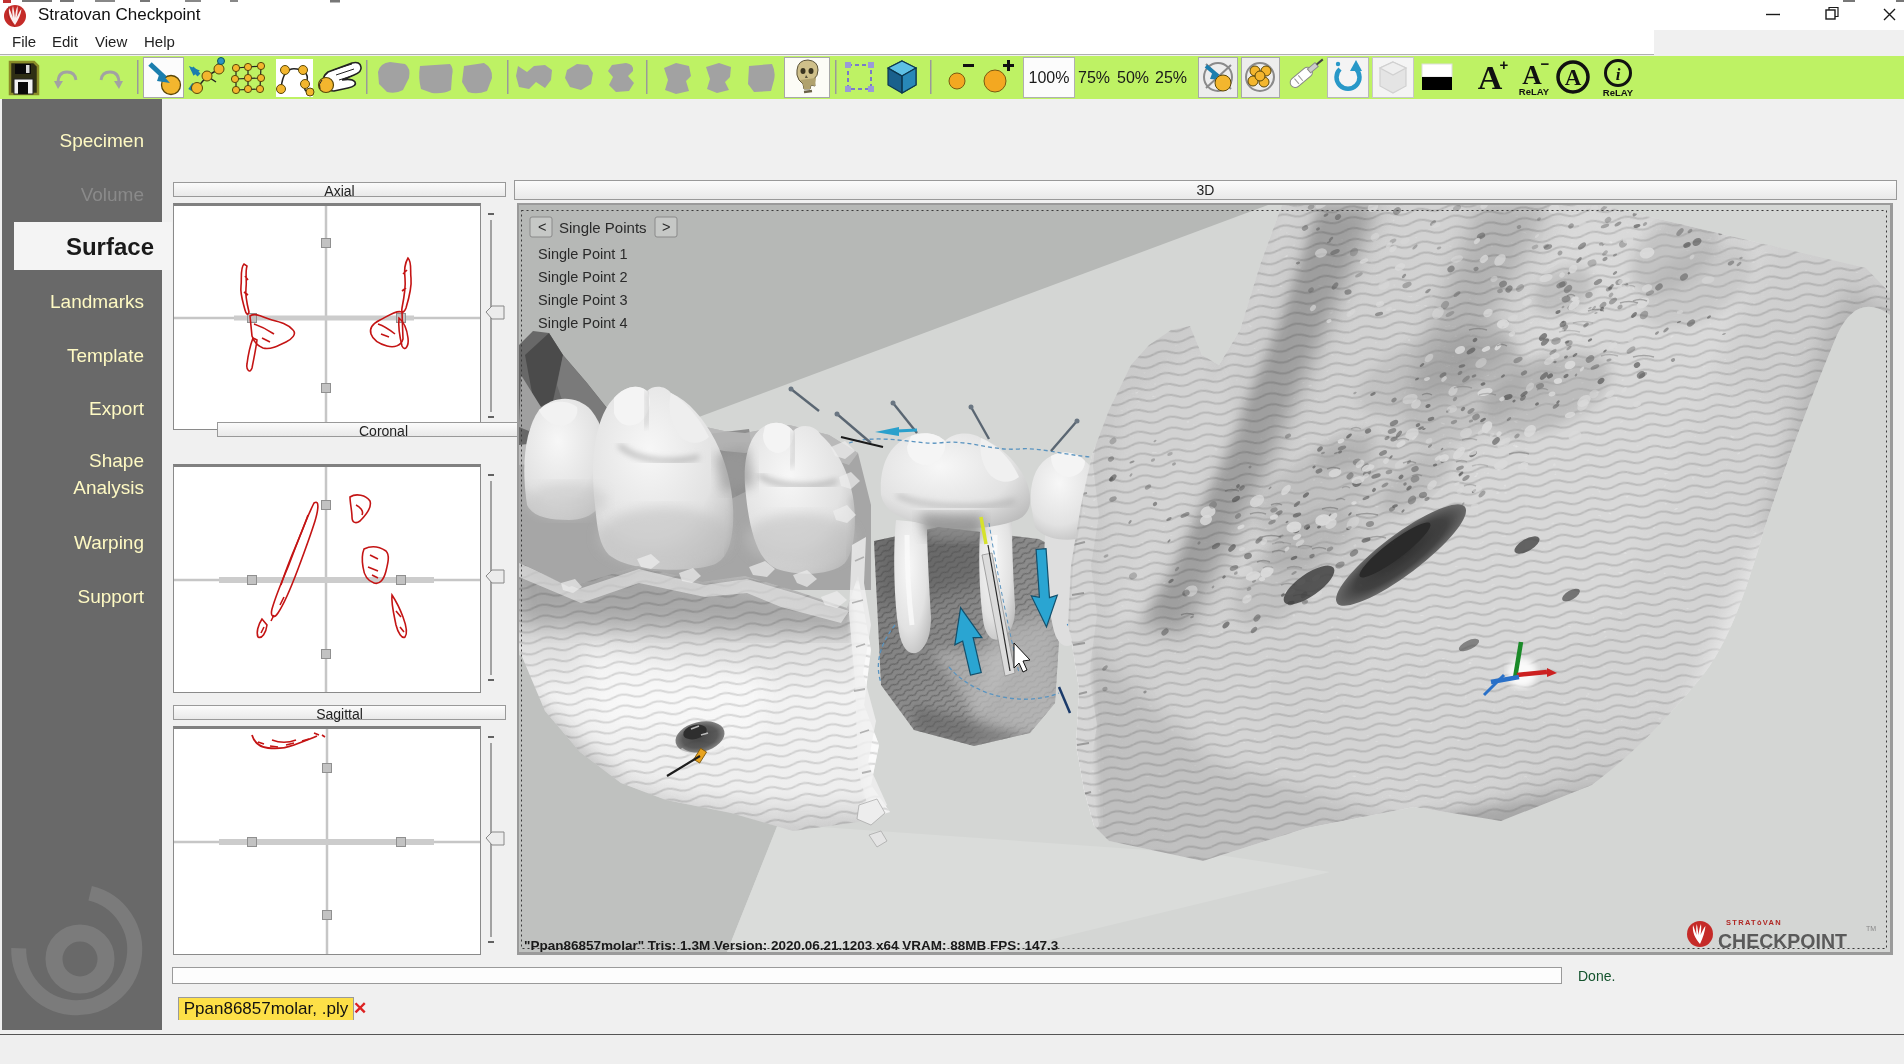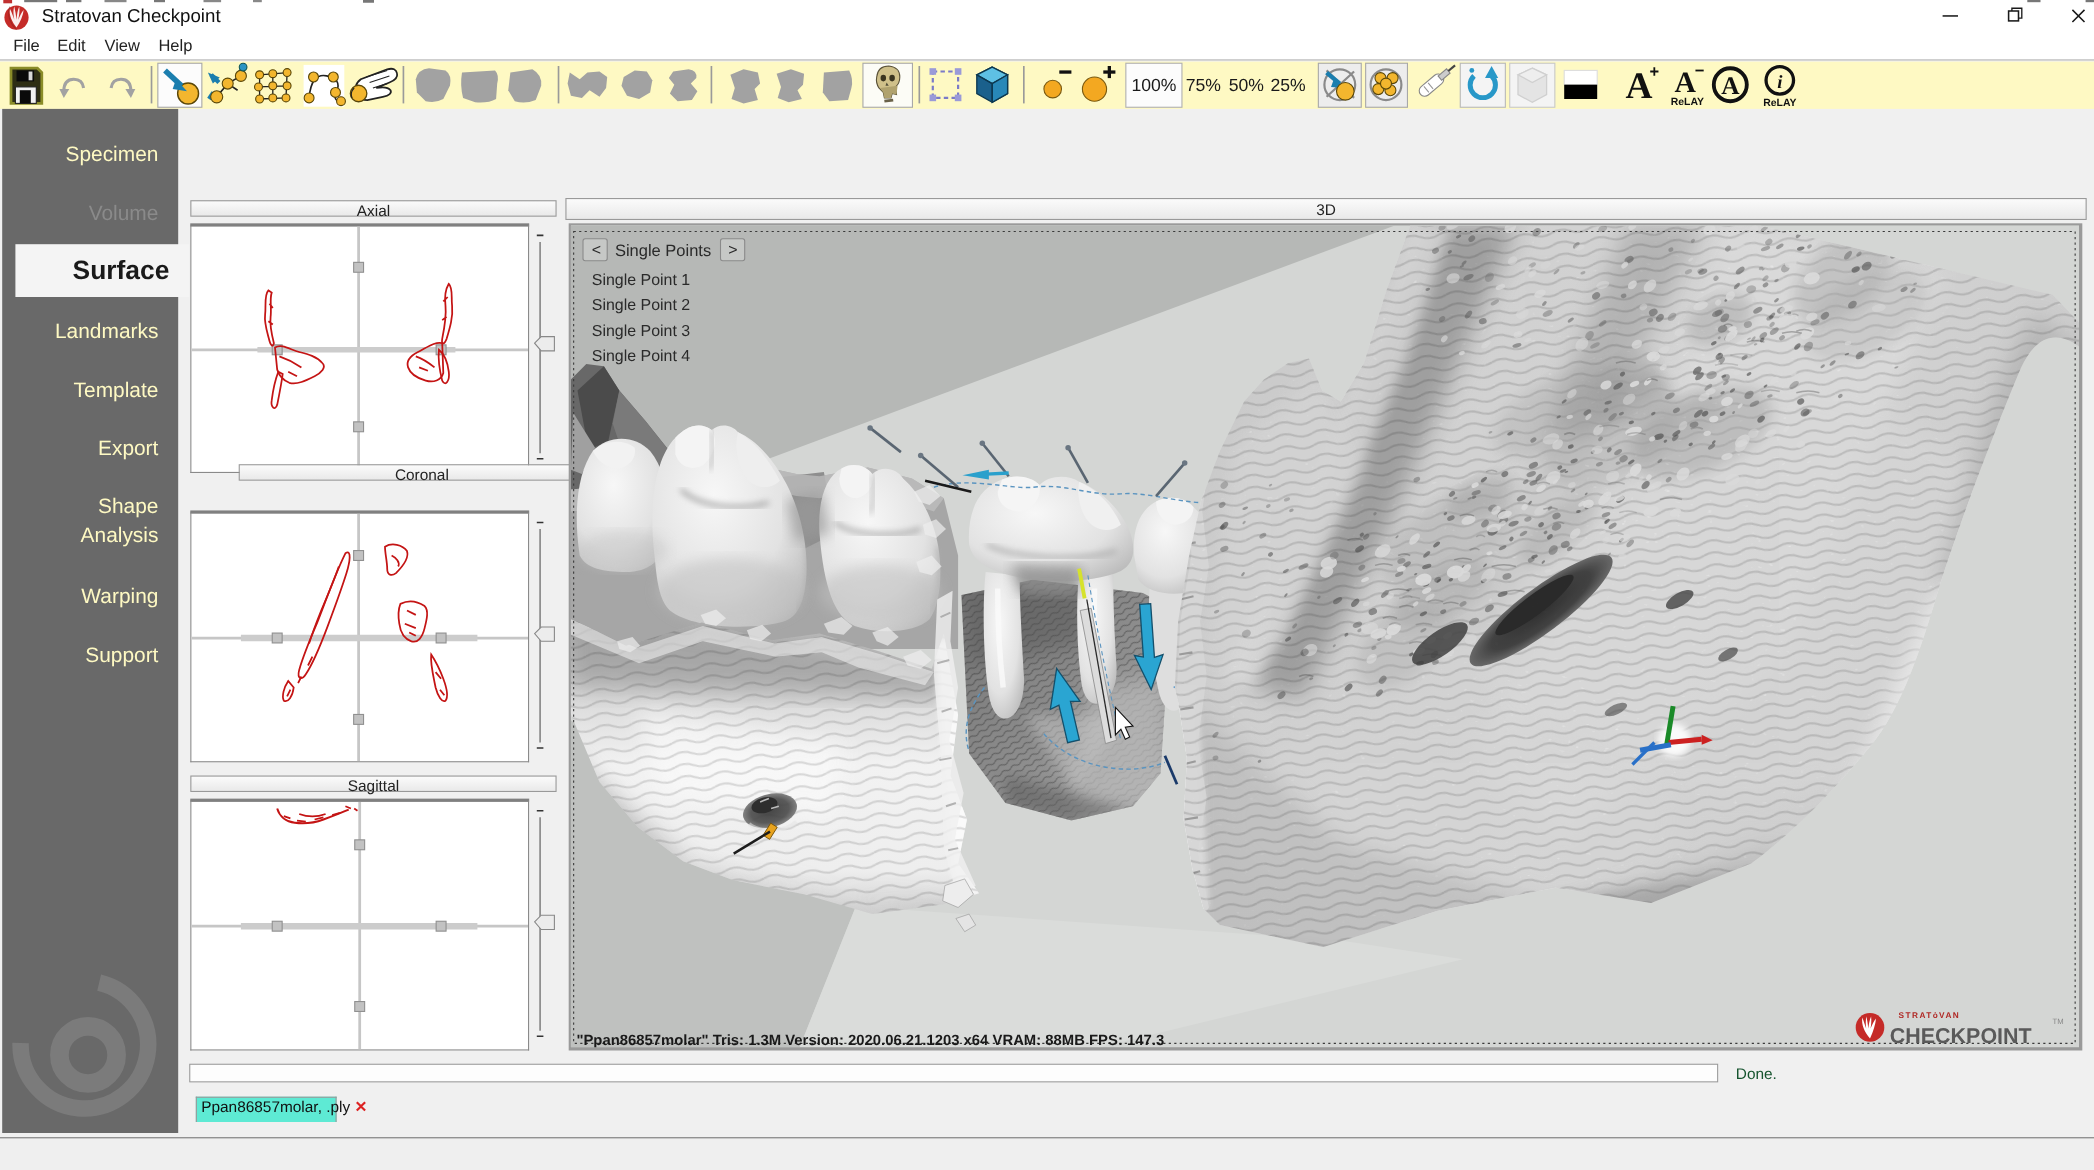--- a/index.html
+++ b/index.html
@@ -2,41 +2,41 @@
 <html><head>
 <meta charset="utf-8">
 <style>
 * { margin:0; padding:0; box-sizing:border-box; }
 html,body { width:1904px; height:1064px; overflow:hidden; font-family:"Liberation Sans", sans-serif; background:#f0f0f0; }
 .abs { position:absolute; }
 #page { position:relative; width:1904px; height:1064px; background:#f0f0f0; }
 
 #titlebar { position:absolute; left:0; top:0; width:1904px; height:30px; background:#ffffff; }
 #titletext { position:absolute; left:38px; top:5px; font-size:17px; color:#111; }
-#menubar { position:absolute; left:0; top:30px; width:1904px; height:25px; background:#ffffff; border-bottom:1px solid #b0b0b0; font-size:15px; color:#222; }
+#menubar { position:absolute; left:0; top:30px; width:1654px; height:25px; background:#ffffff; border-bottom:1px solid #b0b0b0; font-size:15px; color:#222; }
 .menuitem { position:absolute; top:3px; }
-#toolbar { position:absolute; left:0; top:56px; width:1904px; height:43px; background:#fef9c3; }
+#toolbar { position:absolute; left:0; top:56px; width:1904px; height:43px; background:#bef264; }
 
 #sidebar { position:absolute; left:2px; top:99px; width:160px; height:931px; background:#696969; }
 .sbitem { position:absolute; right:18px; color:#fef9c3; font-size:19px; white-space:nowrap; }
 #sel-surface { position:absolute; left:12px; top:123px; width:158px; height:48px; background:#f4f4f4; }
 #sel-surface span { position:absolute; right:18px; top:11px; font-size:24px; font-weight:bold; color:#1a1a1a; }
 
 #instr { position:absolute; left:172px; top:112px; width:1730px; font-size:17.5px; color:#1a1a1a; line-height:23px; }
 
 .slicetitle { position:absolute; left:173px; width:333px; height:15px; background:linear-gradient(#fbfbfb,#e9e9e9); border:1px solid #999; font-size:14px; color:#222; text-align:center; line-height:17px; }
 .slicecanvas { position:absolute; left:173px; width:308px; background:#fff; border:1px solid #8a8a8a; border-top:3px solid #808080; }
 
 #d3title { position:absolute; left:514px; top:180px; width:1383px; height:20px; background:linear-gradient(#fbfbfb,#e9e9e9); border:1px solid #999; font-size:14px; color:#222; text-align:center; line-height:18px; }
 #d3frame { position:absolute; left:517px; top:203px; width:1376px; height:752px; background:#9a9a9a; }
 #d3view { position:absolute; left:519px; top:205px; width:1371px; height:747px; background:#d2d4d2; }
 
 #progress { position:absolute; left:172px; top:967px; width:1390px; height:17px; background:#fdfdfd; border:1px solid #9a9a9a; }
 #done { position:absolute; left:1578px; top:968px; font-size:14px; color:#14532d; }
-#tab { position:absolute; left:178px; top:997px; width:128px; height:23px; white-space:nowrap; background:#5eead4; border:1px solid #9a9a9a; border-bottom:none; font-size:14px; color:#111; }
+#tab { position:absolute; left:178px; top:997px; width:176px; height:23px; white-space:nowrap; background:#fde047; border:1px solid #9a9a9a; border-bottom:none; font-size:17px; color:#111; }
 #botline { position:absolute; left:0; top:1034px; width:1904px; height:1px; background:#555; }
 #botstrip { position:absolute; left:0; top:1035px; width:1904px; height:29px; background:#efefef; }
 </style>
 </head>
 <body>
 <div id="page">
   <div id="titlebar">
     <svg width="1904" height="30" viewBox="0 0 1904 30" style="position:absolute;left:0;top:0;">
       <rect x="3" y="0" width="8" height="3" fill="#c03030"></rect>
       <rect x="22" y="0" width="30" height="2" fill="#777"></rect>

